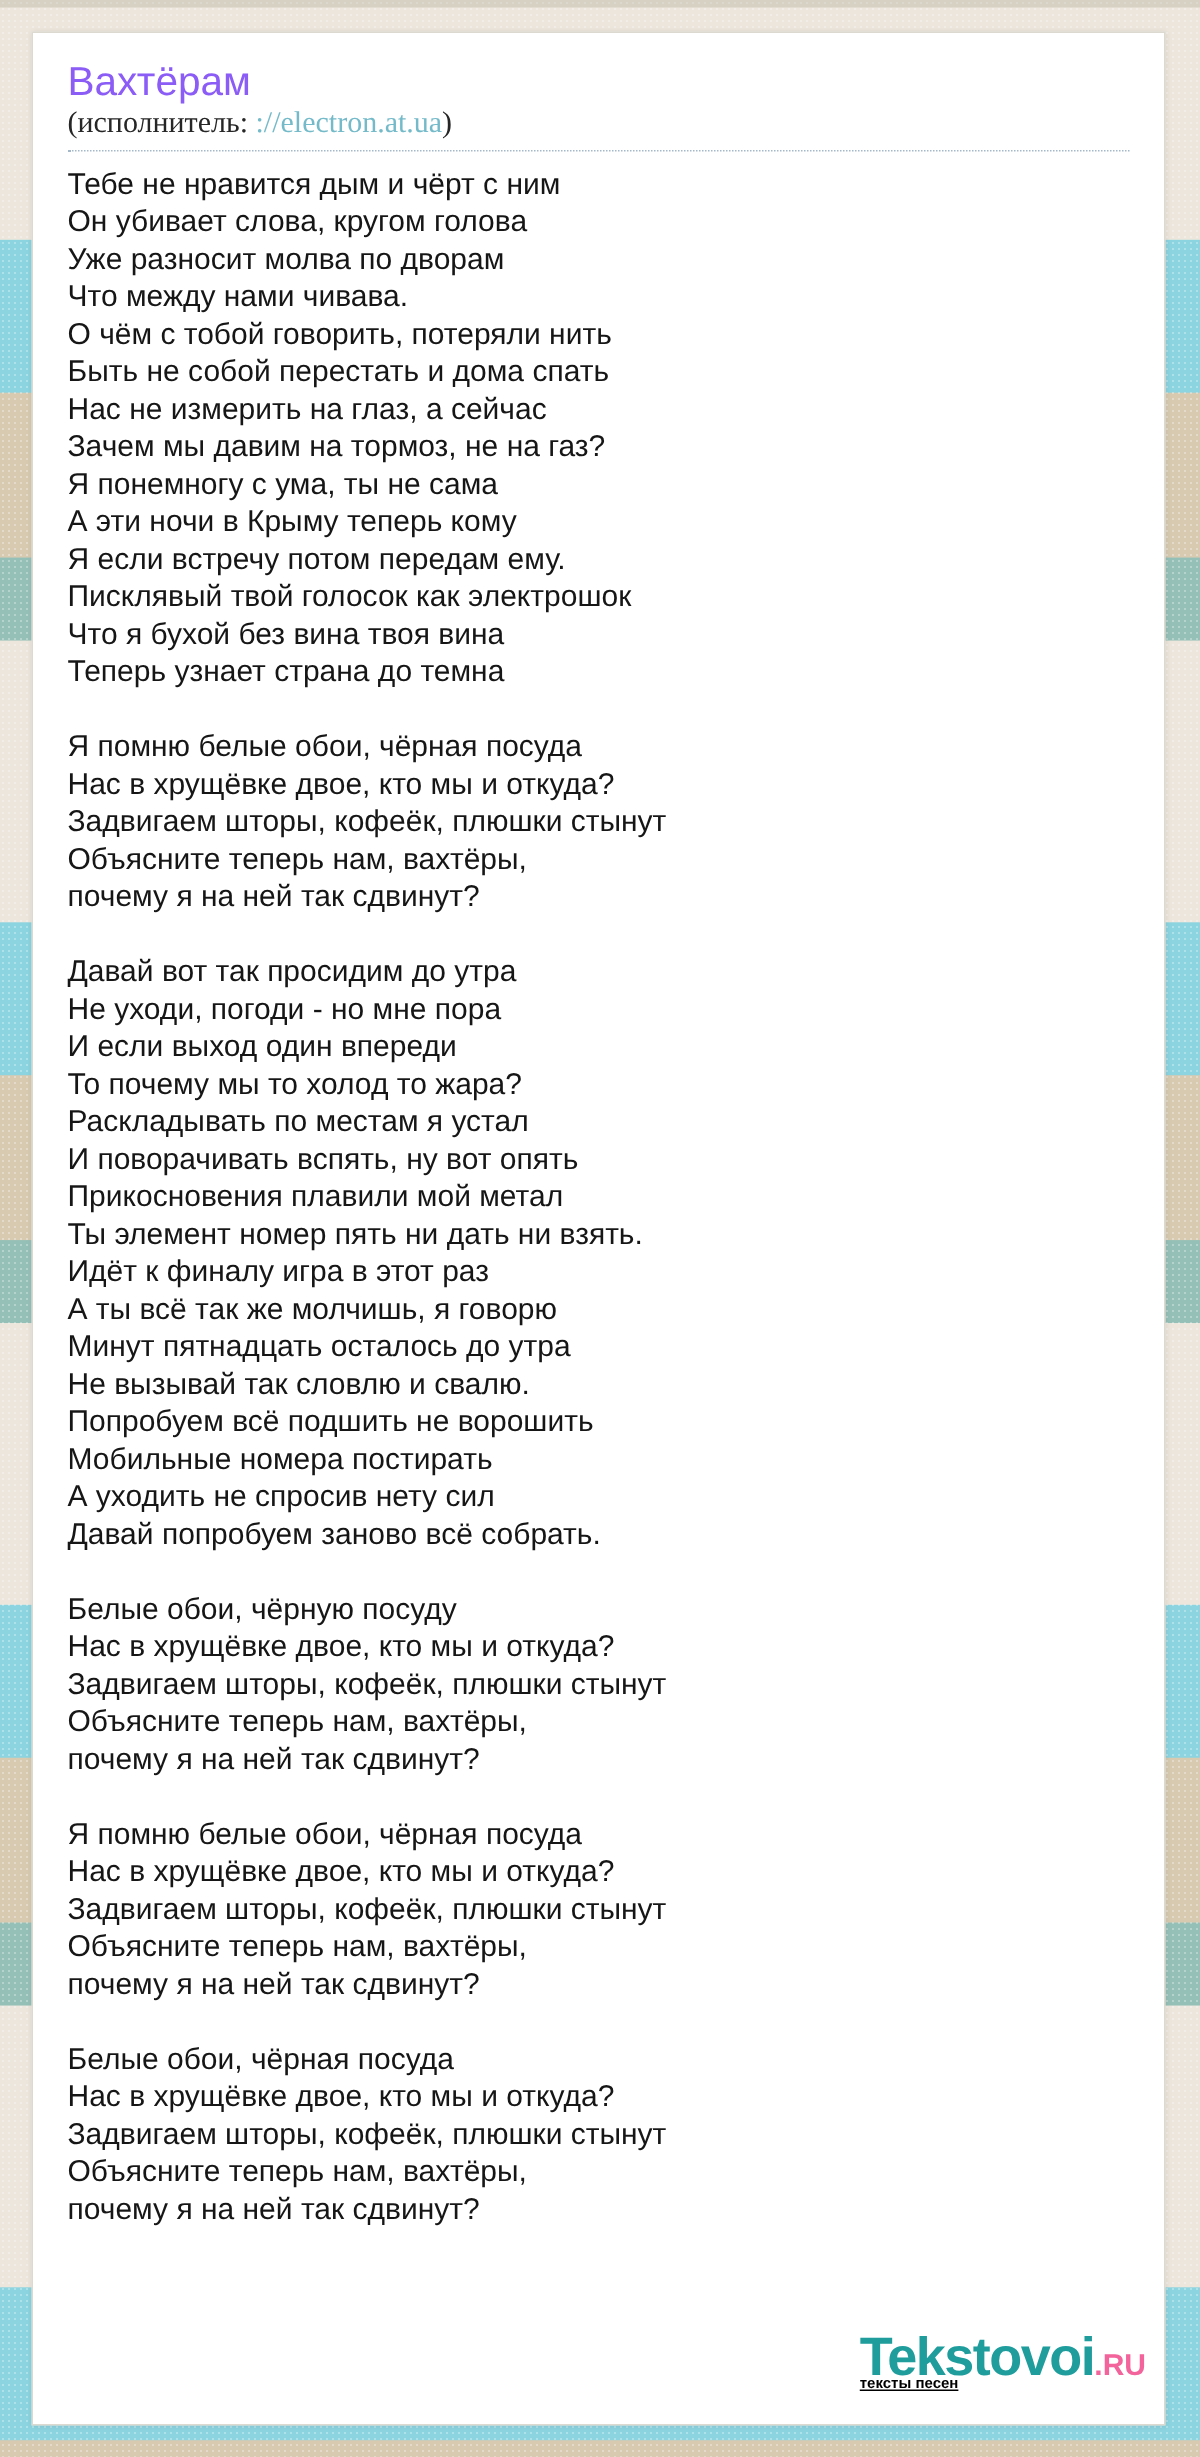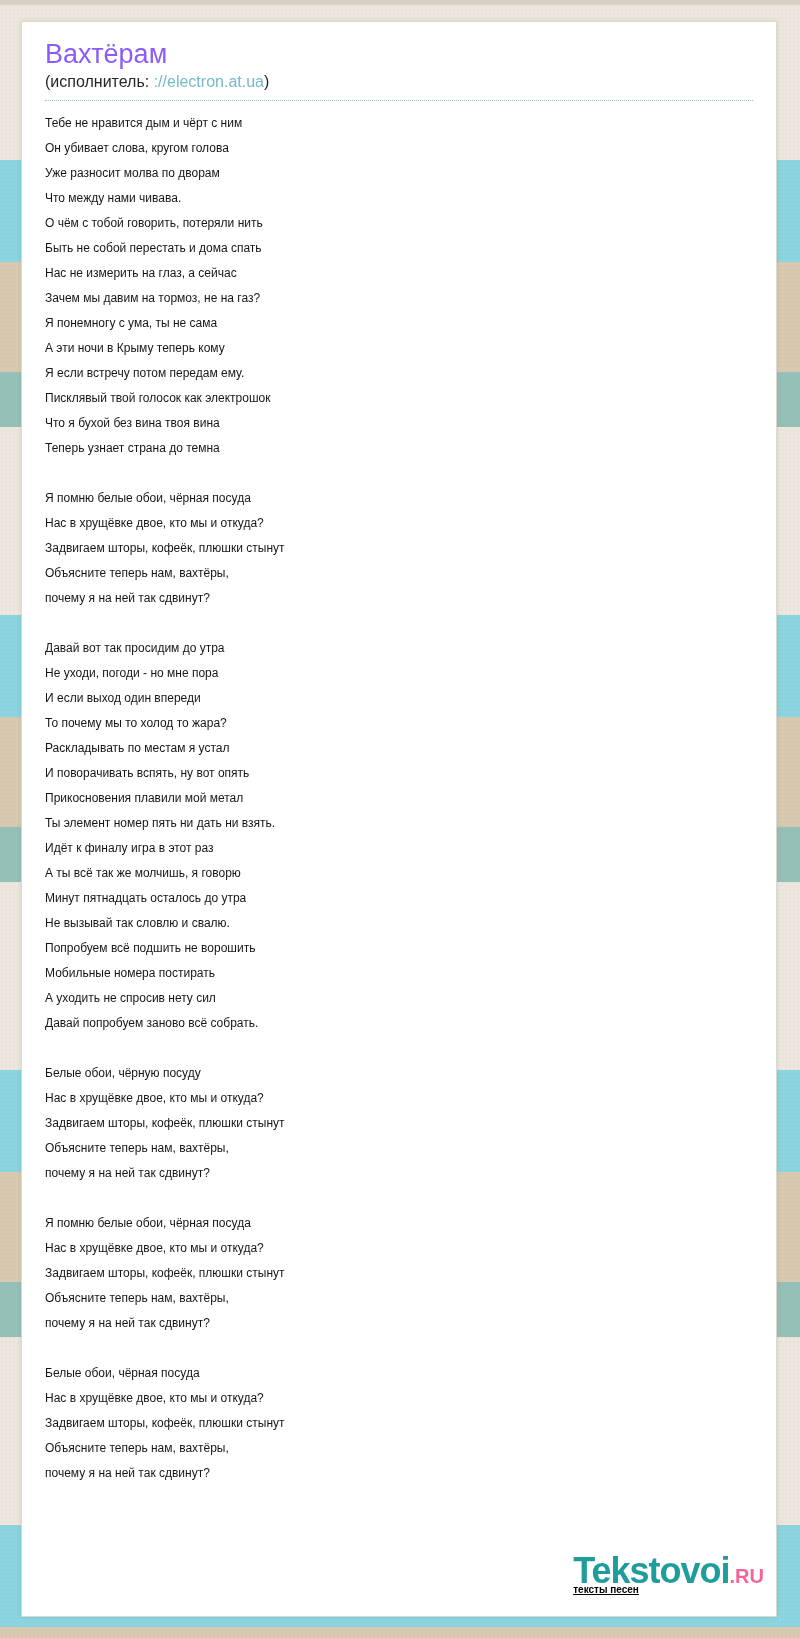--- a/index.html
+++ b/index.html
@@ -33,34 +33,35 @@
     box-shadow: 0 0 4px rgba(0,0,0,0.10);
     padding: 16px 23px 0 23px;
   }
   .page-title {
     font-size: 27px;
     line-height: 33px;
     font-weight: 400;
     color: #8b5cf6;
   }
   .artist-line {
-    font-size: 16px;
+    font-size: 20px;
     line-height: 22px;
     color: #262626;
     padding-bottom: 7px;
     border-bottom: 1px dotted #a3b9ca;
+    font-family: Liberation Serif, serif;
   }
   .artist-link {
     color: #74bac9;
     text-decoration: none;
     cursor: pointer;
   }
   .lyrics {
     margin-top: 10px;
-    font-size: 12px;
+    font-size: 20px;
     line-height: 25px;
     color: #161616;
   }
   .site-logo {
     position: absolute;
     right: 12px;
     bottom: 21px;
     text-align: left;
     line-height: 1;
     cursor: pointer;

